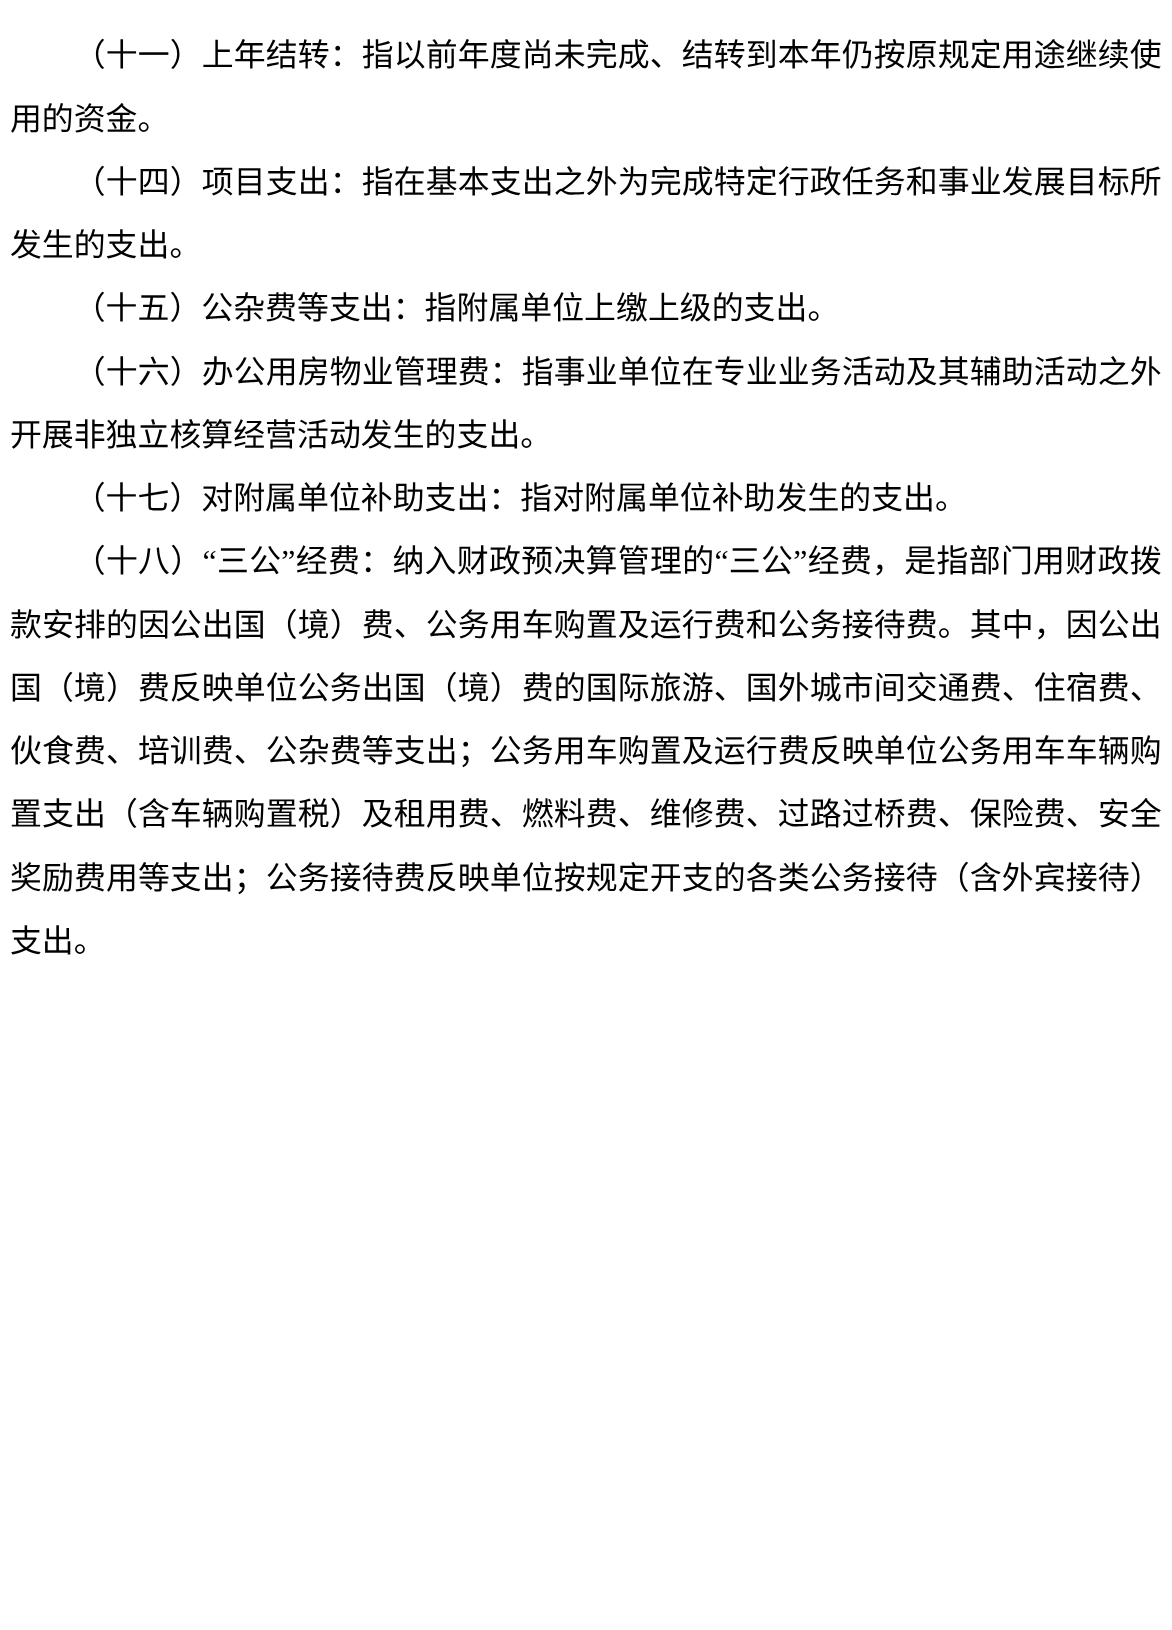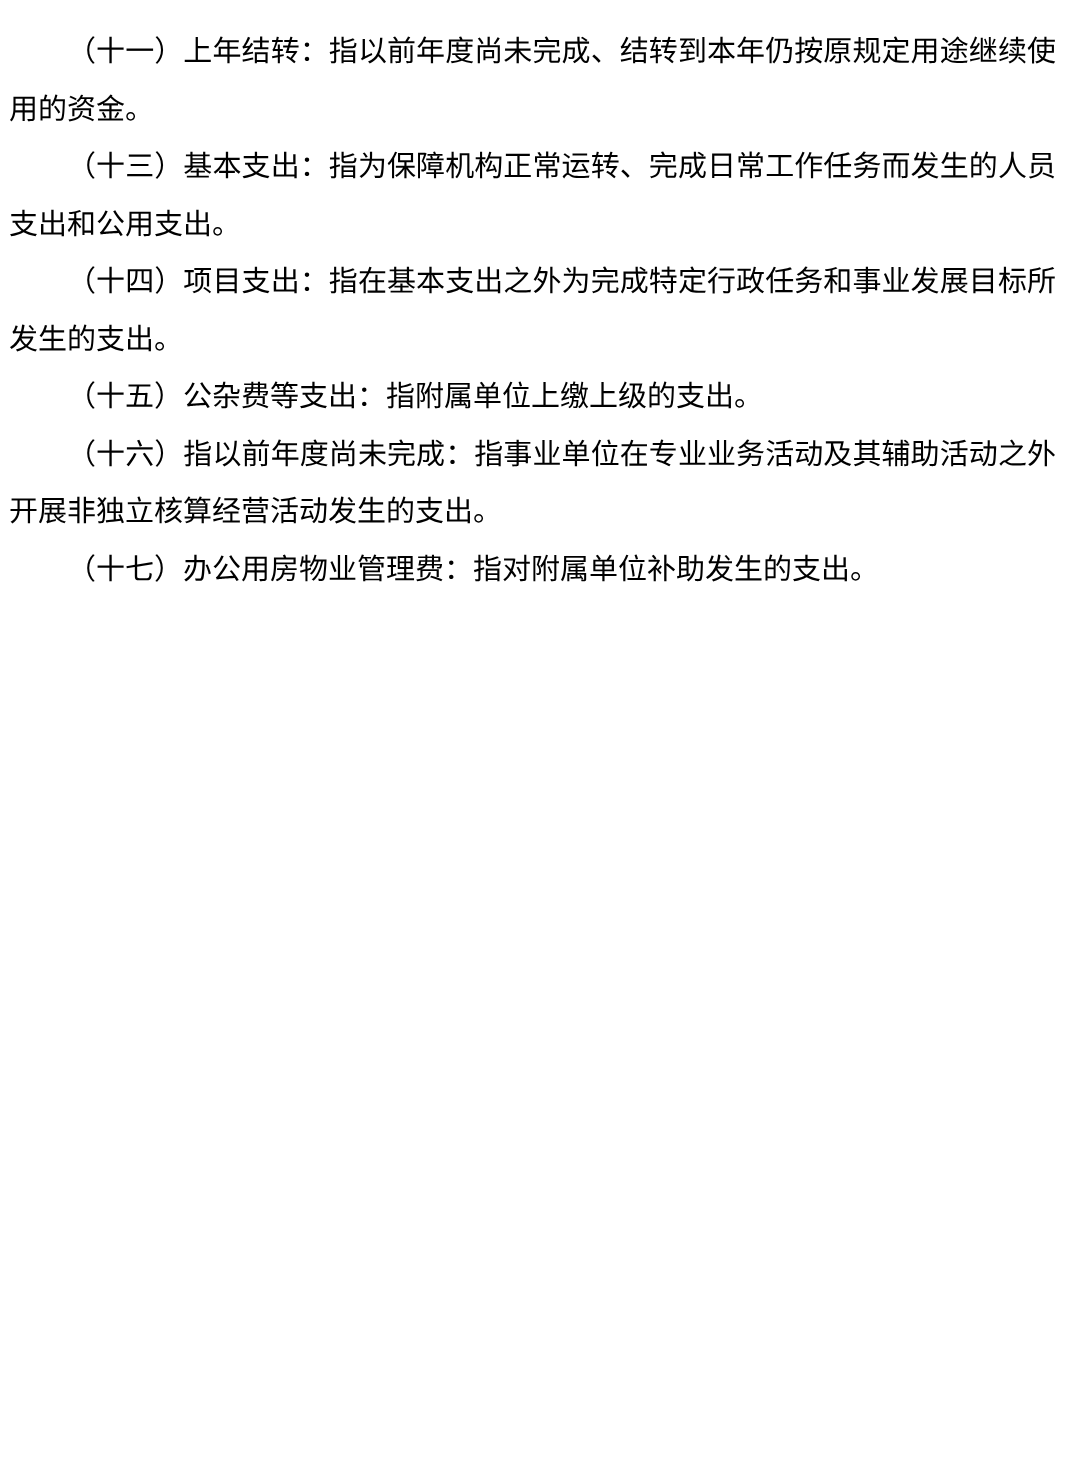--- a/index.html
+++ b/index.html
@@ -42,23 +42,23 @@
     letter-spacing: 1px;
     color: #7d89a0;
   }
 </style>
 </head>
 <body>
 
 <div class="page">
   <main class="content">
     <p class="para">（十一）上年结转：指以前年度尚未完成、结转到本年仍按原规定用途继续使用的资金。</p>
-    <p class="para">（十三）基本支出：指为保障机构正常运转、完成日常工作任务而发生的人员支出和公用支出。</p>
     <p class="para">（十四）项目支出：指在基本支出之外为完成特定行政任务和事业发展目标所发生的支出。</p>
     <p class="para">（十五）公杂费等支出：指附属单位上缴上级的支出。</p>
-    <p class="para">（十六）指以前年度尚未完成：指事业单位在专业业务活动及其辅助活动之外开展非独立核算经营活动发生的支出。</p>
-    <p class="para">（十七）办公用房物业管理费：指对附属单位补助发生的支出。</p>
+    <p class="para">（十六）办公用房物业管理费：指事业单位在专业业务活动及其辅助活动之外开展非独立核算经营活动发生的支出。</p>
+    <p class="para">（十七）对附属单位补助支出：指对附属单位补助发生的支出。</p>
+    <p class="para">（十八）“三公”经费：纳入财政预决算管理的“三公”经费，是指部门用财政拨款安排的因公出国（境）费、公务用车购置及运行费和公务接待费。其中，因公出国（境）费反映单位公务出国（境）费的国际旅游、国外城市间交通费、住宿费、伙食费、培训费、公杂费等支出；公务用车购置及运行费反映单位公务用车车辆购置支出（含车辆购置税）及租用费、燃料费、维修费、过路过桥费、保险费、安全奖励费用等支出；公务接待费反映单位按规定开支的各类公务接待（含外宾接待）支出。</p>
   </main>
 
   <footer class="footer">
     <span class="pagenum">—19—</span>
   </footer>
 </div>
 
 </body></html>

